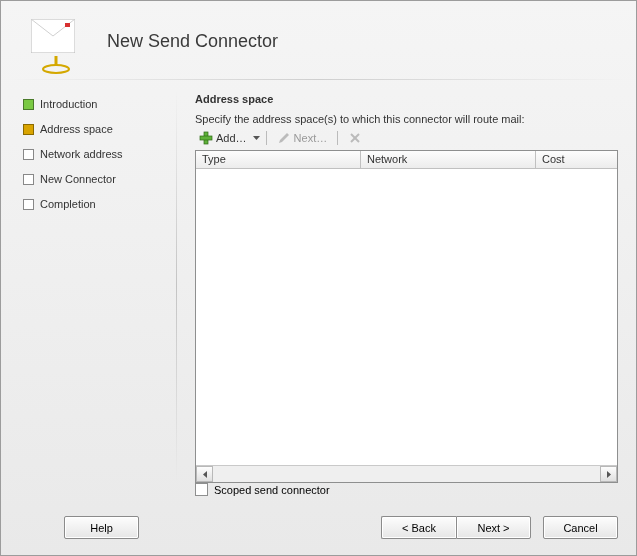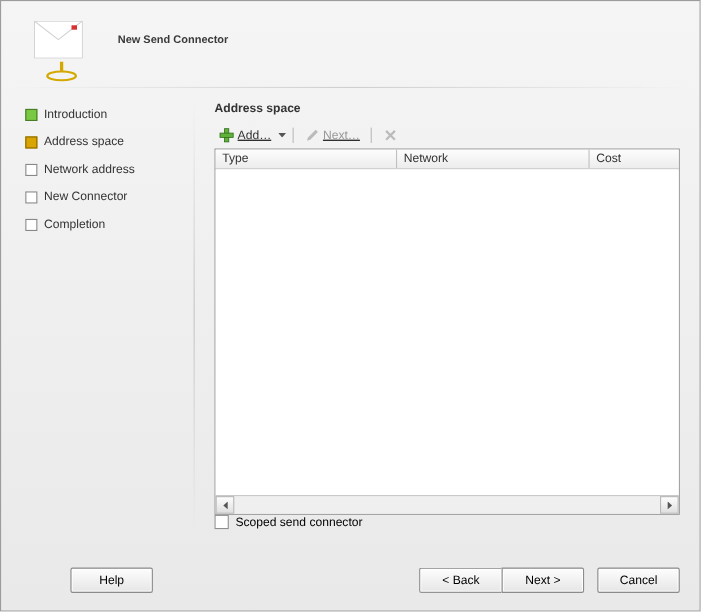--- a/index.html
+++ b/index.html
@@ -24,22 +24,22 @@
     height: 80px;
   }
   .header-icon {
     position: absolute;
     left: 30px; top: 18px;
     width: 44px; height: 34px;
   }
   .header-title {
     position: absolute;
     left: 106px; top: 30px;
-    font-size: 10px;
-    font-weight: bold;
+    font-size: 18px;
+    font-weight: normal;
     color: #3a3a3a;
     text-align: center;
   }
   .header-stand {
     position: absolute;
     left: 40px; top: 55px;
     width: 30px; height: 18px;
   }
   .header-sep {
     position: absolute;
@@ -98,21 +98,20 @@
     color: #333;
     margin-bottom: 3px;
   }
   
   .toolbar {
     display: flex;
     align-items: center;
     height: 20px;
     gap: 2px;
     margin-bottom: 2px;
-    text-decoration: underline;
   }
   .tbtn {
     display: flex;
     align-items: center;
     padding: 1px 4px;
     gap: 3px;
     color: #333;
     cursor: pointer;
   }
   .tbtn.disabled { color: #999; cursor: default; }
@@ -253,20 +252,21 @@
       <div class="side-item">
         <span class="bullet"></span>
         <span class="lbl">Completion</span>
       </div>
     </div>
 
     <div class="vsep"></div>
 
     <div class="main">
       <div class="page-title">Address space</div>
+      <div class="instruction">Specify the address space(s) to which this connector will route mail:</div>
 
       <div class="toolbar">
         <div class="tbtn">
           <span class="ticon">
             <svg width="14" height="14" viewBox="0 0 14 14">
               <rect x="5" y="1" width="4" height="12" fill="#5fb13a" stroke="#2e6b16" stroke-width="0.7"></rect>
               <rect x="1" y="5" width="12" height="4" fill="#5fb13a" stroke="#2e6b16" stroke-width="0.7"></rect>
             </svg>
           </span>
           <span>Add…</span>

